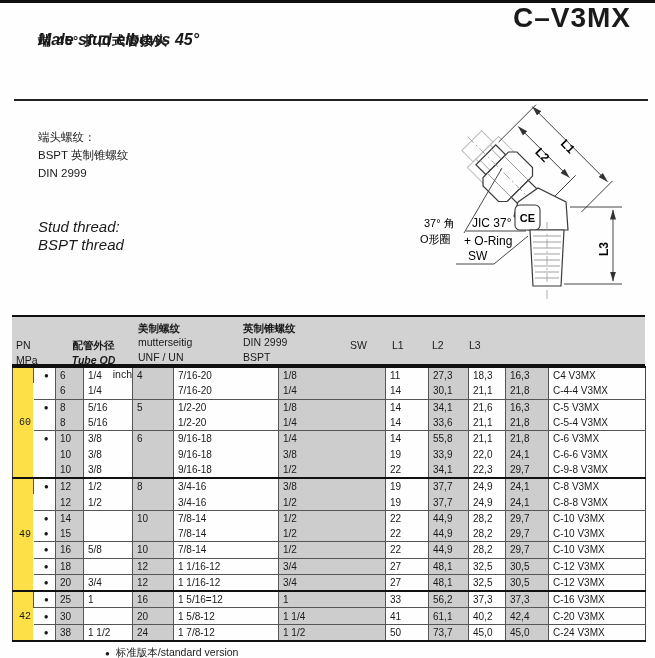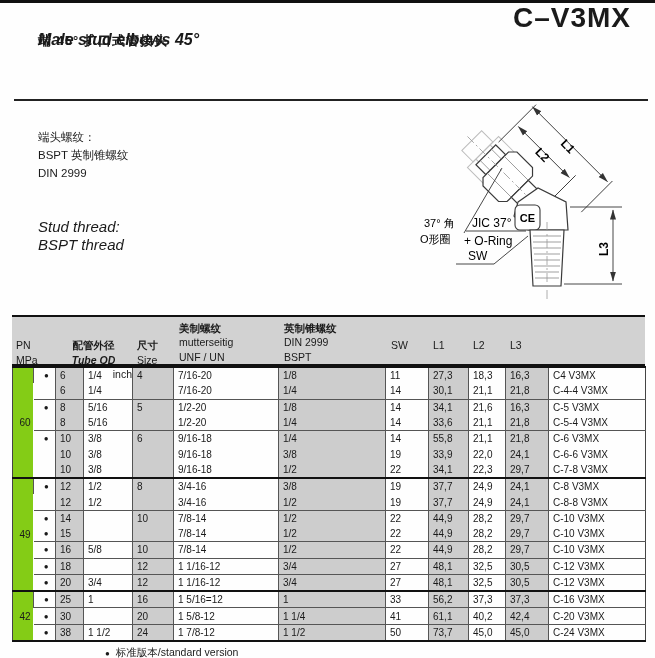--- a/index.html
+++ b/index.html
@@ -48,21 +48,21 @@
     font-size:10px;
   }
   table.spec{border-left:1px solid #444;border-right:1px solid #444;border-bottom:2px solid #111;}
   table.spec td{
     height:15.3px;padding:0 0 0 4px;border-left:1px solid #555;
     white-space:nowrap;overflow:hidden;vertical-align:middle;
   }
   table.spec td:first-child{border-left:none;}
   tr.sub td{border-top:1px solid #555;}
   tr.pnstart td{border-top:2px solid #111;}
-  td.c-pn{background:#84cc16;text-align:center;padding-left:0;font-size:10px;}
+  td.c-pn{background:#fde047;text-align:center;padding-left:0;font-size:10px;font-family:Liberation Mono, monospace;}
   td.c-bullet{text-align:center;padding-left:0;font-size:8px;}
   td.shade{background:#cdcdcd;}
   
   .footnote{left:105px;top:646px;font-size:10.5px;}
   .footnote .bl{font-size:8px;margin-right:6px;}
   
   .diagram{left:398px;top:102px;}
   svg text{font-family:"Liberation Sans","DejaVu Sans",sans-serif;}
 </style>
 </head>
@@ -170,24 +170,20 @@
     <div>PN</div>
     <div>MPa</div>
   </div>
   <div class="hcol hc-tube">
     <div class="zh">配管外径</div>
     <div class="it">Tube OD</div>
     <div class="subrow">
       <div class="mmw">mm</div>
       <div class="inw">inch</div>
     </div>
-  </div>
-  <div class="hcol hc-size">
-    <div class="zh">尺寸</div>
-    <div>Size</div>
   </div>
   <div class="hcol hc-unf">
     <div class="zh">美制螺纹</div>
     <div>mutterseitig</div>
     <div>UNF / UN</div>
   </div>
   <div class="hcol hc-bspt">
     <div class="zh">英制锥螺纹</div>
     <div>DIN 2999</div>
     <div>BSPT</div>
@@ -305,21 +301,21 @@
         <td class="c-bullet"></td>
         <td class="shade">10</td>
         <td class="">3/8</td>
         <td class="shade"></td>
         <td class="">9/16-18</td>
         <td class="shade">1/2</td>
         <td class="">22</td>
         <td class="shade">34,1</td>
         <td class="">22,3</td>
         <td class="shade">29,7</td>
-        <td class="">C-7-8 V3MX</td>
+        <td class="">C-9-8 V3MX</td>
       </tr>
       <tr class="sub pnstart">
         <td rowspan="7" class="c-pn">49</td>
         <td class="c-bullet">●</td>
         <td class="shade">12</td>
         <td class="">1/2</td>
         <td class="shade">8</td>
         <td class="">3/4-16</td>
         <td class="shade">3/8</td>
         <td class="">19</td>

